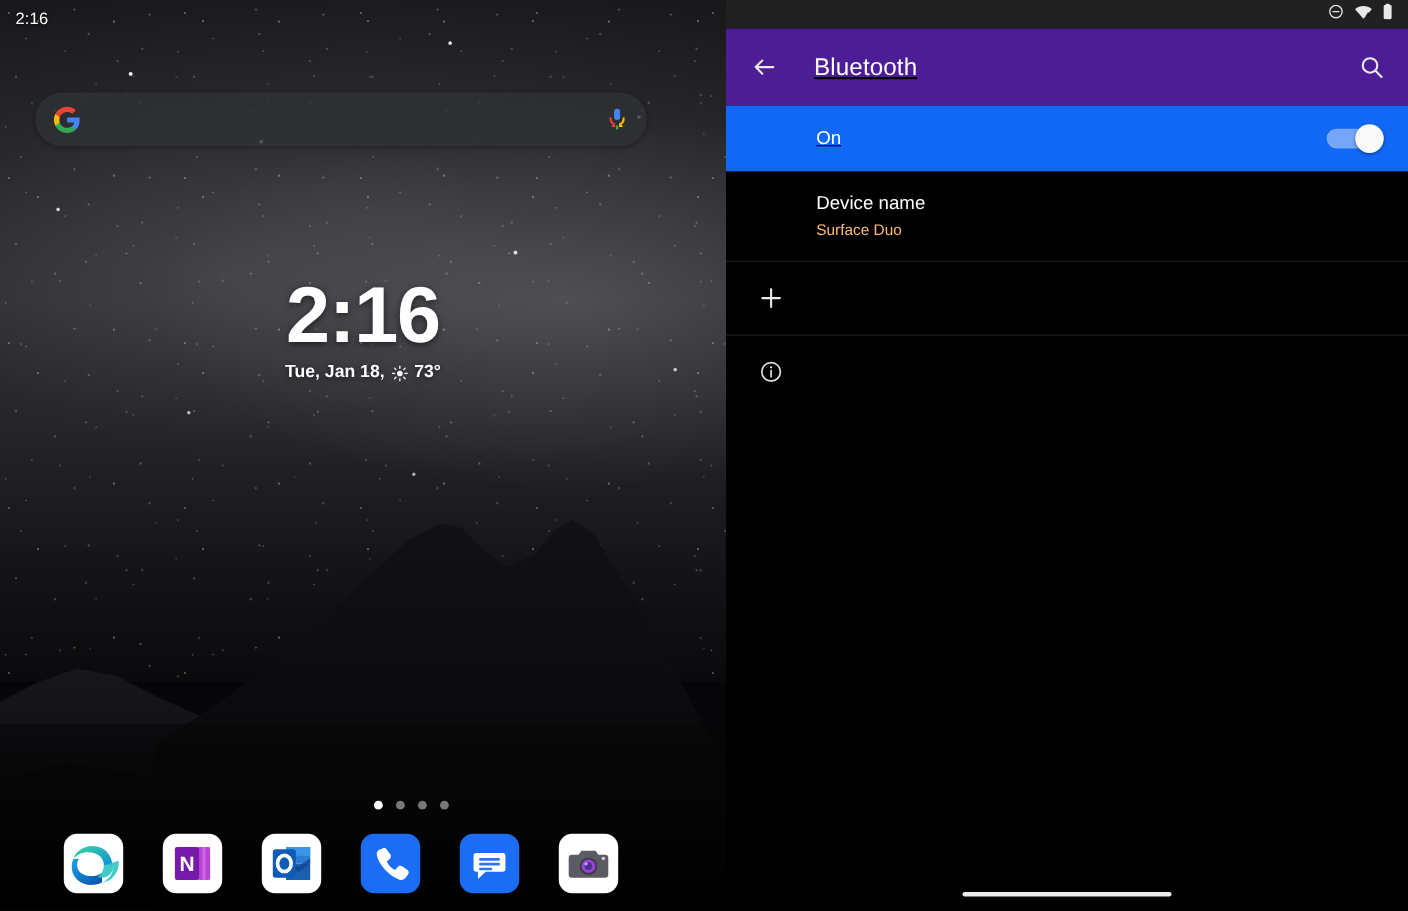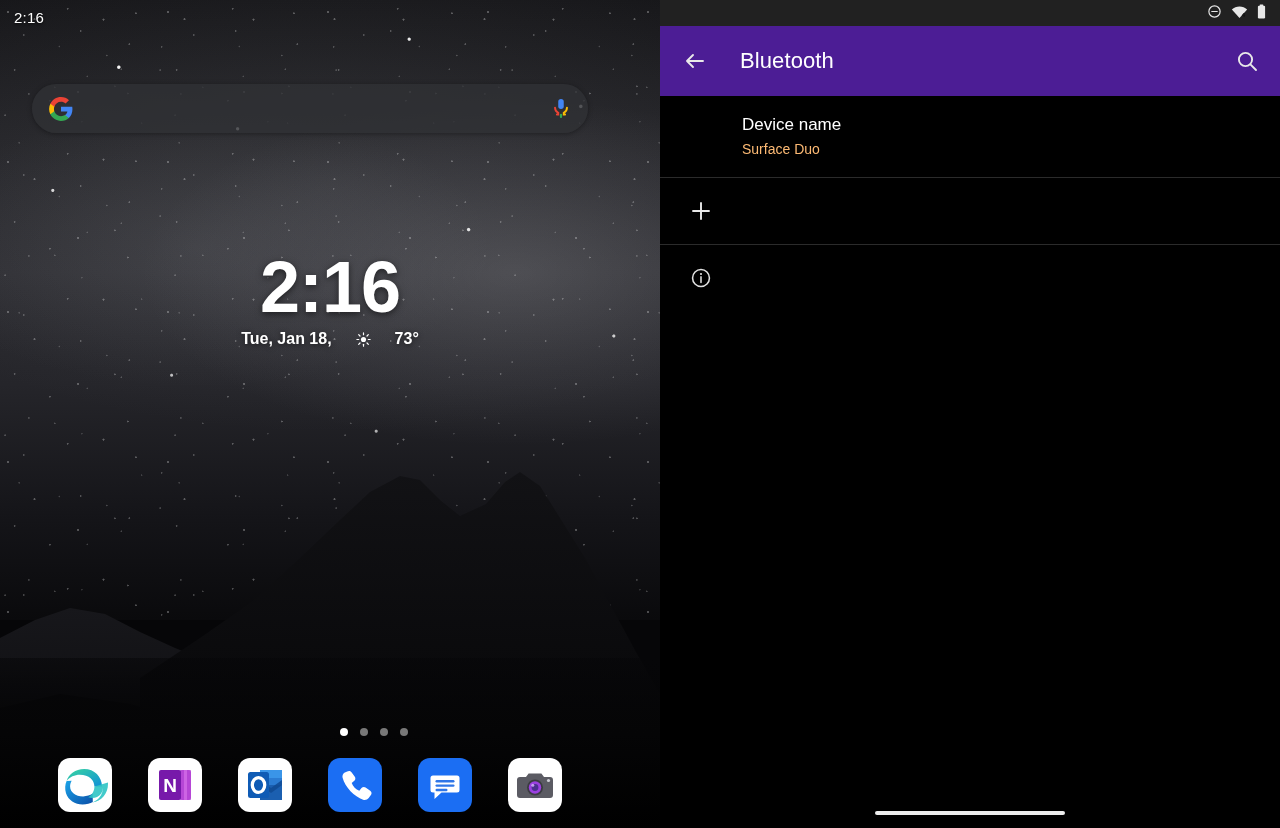--- a/index.html
+++ b/index.html
@@ -2,21 +2,21 @@
 <html><head>
 <meta charset="utf-8">
 <style>
   * { margin:0; padding:0; box-sizing:border-box; }
   html, body {
     width:1280px; height:828px; overflow:hidden;
     background:#000;
     font-family:"Liberation Sans", sans-serif;
     -webkit-font-smoothing:antialiased;
   }
-  .device { position:relative; width:1280px; height:660px; display:flex; }
+  .device { position:relative; width:1280px; height:660px; display:flex;text-decoration:underline; }
 
   
   .screen-left {
     position:relative; width:660px; height:828px; overflow:hidden;
     background:#060608;
   }
   
   .wp { position:absolute; inset:0; }
   .wp-sky {
     position:absolute; left:0; right:0; top:0; height:620px;
@@ -107,21 +107,21 @@
   .clockwidget {
     position:absolute; left:0; right:0; top:250px; text-align:center; z-index:5;
   }
   .cw-time {
     color:#fff; font-size:72px; line-height:74px; font-weight:700;
     letter-spacing:-1px; text-shadow:0 2px 7px rgba(0,0,0,0.55);
   }
   .cw-sub {
     margin-top:6px; color:#fff; font-size:16px; font-weight:700;
     text-shadow:0 1px 5px rgba(0,0,0,0.6);
-    display:flex; align-items:center; justify-content:center; gap:24px;
+    display:flex; align-items:center; justify-content:center; gap:6px;
   }
   .sun-ico { width:15px; height:15px; display:inline-block; }
   .cw-temp { font-weight:700; }
 
   
   .pagedots {
     position:absolute; left:0; right:0; bottom:92px; z-index:5;
     display:flex; align-items:center; justify-content:center; gap:12px;
     padding-left:88px;
   }
@@ -380,20 +380,27 @@
       </span>
       <span class="tb-title">Bluetooth</span>
       <span class="tb-search">
         <svg viewBox="0 0 24 24" width="24" height="24">
           <circle cx="10.5" cy="10.5" r="6.6" fill="none" stroke="#e9e9e9" stroke-width="1.9"></circle>
           <line x1="15.4" y1="15.4" x2="21" y2="21" stroke="#e9e9e9" stroke-width="1.9" stroke-linecap="round"></line>
         </svg>
       </span>
     </div>
 
+    <div class="row-on">
+      <span class="row-on-label">On</span>
+      <span class="switch">
+        <span class="switch-track"></span>
+        <span class="switch-thumb"></span>
+      </span>
+    </div>
 
     <div class="pref">
       <span class="pref-icon"></span>
       <span class="pref-body">
         <span class="pref-title" style="display:block">Device name</span>
         <span class="pref-sub" style="display:block">Surface Duo</span>
       </span>
     </div>
 
     <div class="divider"></div>

